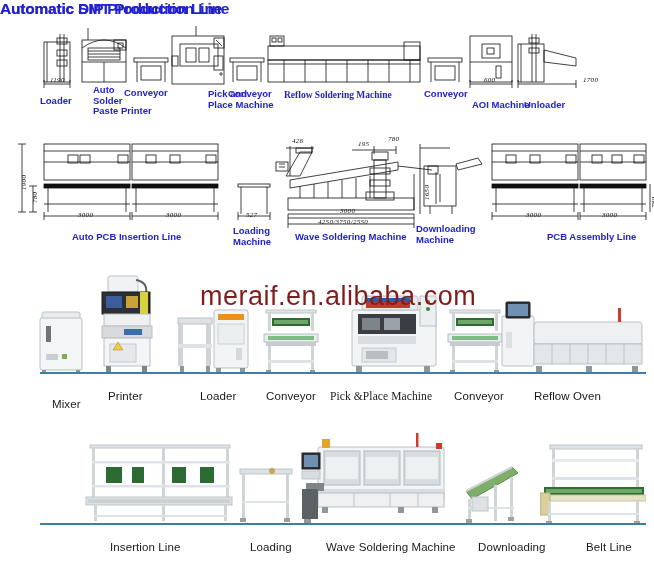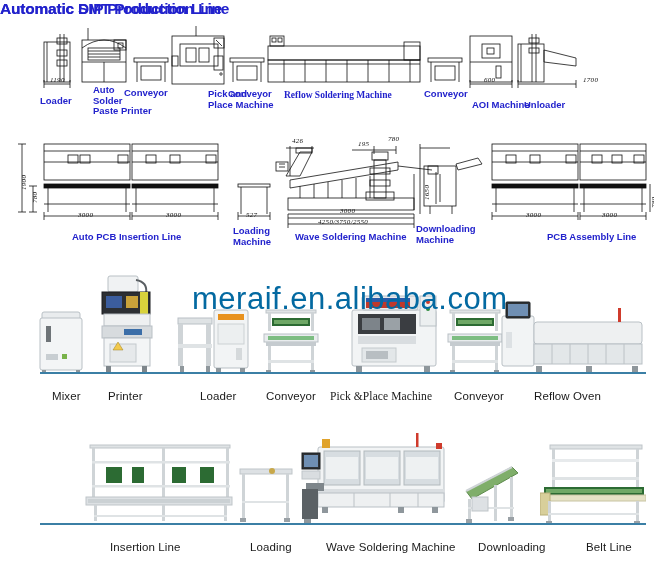--- a/index.html
+++ b/index.html
@@ -71,24 +71,24 @@
     color: #1a1a1a;
     font-size: 11.5px;
     font-family: "Liberation Sans", sans-serif;
     white-space: nowrap;
     letter-spacing: 0.1px;
   }
 
   
   #watermark {
     position: absolute;
-    left: 192px;
+    left: 200px;
     top: 281px;
-    font-size: 31px;
-    color: #0369a1;
+    font-size: 27px;
+    color: #7f1d1d;
     font-family: "Liberation Sans", sans-serif;
     letter-spacing: 0.5px;
     white-space: nowrap;
     pointer-events: none;
     z-index: 40;
   }
 
   
   .mach { position: absolute; }
 </style>
@@ -477,21 +477,21 @@
     <line x1="106" y1="46" x2="106" y2="66" stroke="#bcc2c6"></line>
     <line x1="124" y1="46" x2="124" y2="66" stroke="#bcc2c6"></line>
     <rect x="118" y="10" width="3" height="14" fill="#cf3b2c"></rect>
     <rect x="36" y="68" width="6" height="6" fill="#8f979c"></rect>
     <rect x="86" y="68" width="6" height="6" fill="#8f979c"></rect>
     <rect x="132" y="68" width="6" height="6" fill="#8f979c"></rect>
   </svg>
 
   <div class="rule" id="rule-smt"></div>
 
-  <div class="plabel" style="left:52px;  top:128px;">Mixer</div>
+  <div class="plabel" style="left:52px;  top:136px;">Mixer</div>
   <div class="plabel" style="left:108px; top:128px;">Printer</div>
   <div class="plabel" style="left:200px; top:128px;">Loader</div>
   <div class="plabel" style="left:266px; top:128px;">Conveyor</div>
   <div class="plabel" style="left:330px; top:128px;font-family:Liberation Serif, serif;">Pick &amp;Place Machine</div>
   <div class="plabel" style="left:454px; top:128px;">Conveyor</div>
   <div class="plabel" style="left:534px; top:128px;">Reflow Oven</div>
 </div>
 
 <div class="photo-row" id="row-dip">
 

